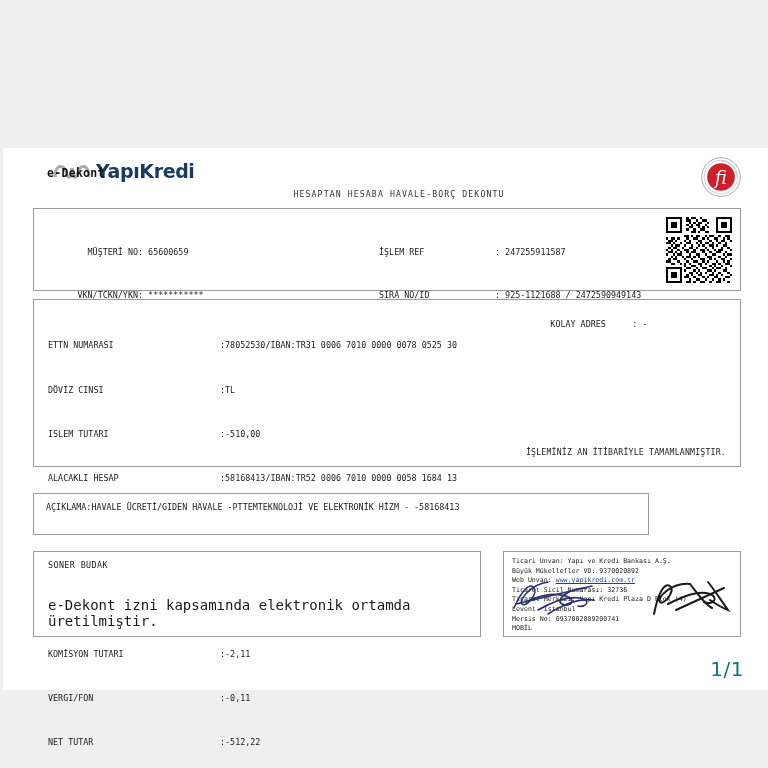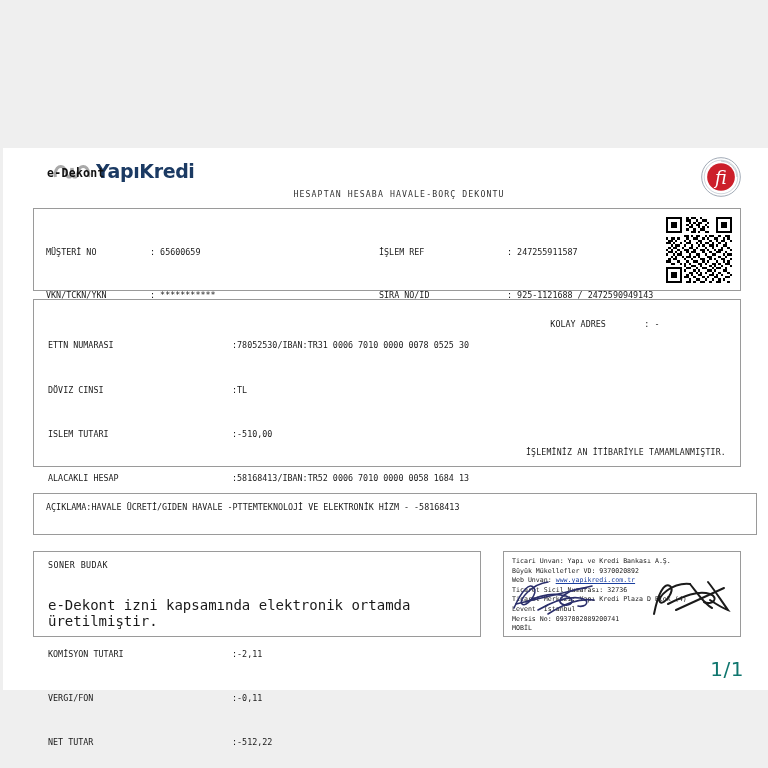--- a/index.html
+++ b/index.html
@@ -96,41 +96,41 @@
   
   .box {
     position: absolute;
     border: 1px solid #9a9a9a;
     background: #fff;
     box-sizing: border-box;
   }
 
   #box-header   { left: 30px; top: 60px;  width: 708px; height: 83px; }
   #box-details  { left: 30px; top: 151px; width: 708px; height: 168px; }
-  #box-note     { left: 30px; top: 345px; width: 724px; height: 42px; }
+  #box-note     { left: 30px; top: 345px; width: 616px; height: 42px; }
   #box-sign     { left: 30px; top: 403px; width: 448px; height: 86px; }
   #box-bank     { left: 500px;top: 403px; width: 238px; height: 86px; }
 
   
   .hdr-col {
     position: absolute;
     top: 8px;
     font-size: 8.4px;
     color: #1a1a1a;
     line-height: 14.2px;
     white-space: pre;
   }
   .hdr-col.left  { left: 12px; }
   .hdr-col.right { left: 345px; }
 
   .row { display: flex; }
   .k { display: inline-block; }
-  .v { display: inline-block; margin-left: 12px; }
-
-  .hdr-col.left  .k { width: 92px; }
+  .v { display: inline-block; }
+
+  .hdr-col.left  .k { width: 92px; text-align: right; }
   .hdr-col.right .k { width: 116px; }
 
   .qr {
     position: absolute;
     right: 8px;
     top: 8px;
     width: 66px;
     height: 66px;
   }
 

